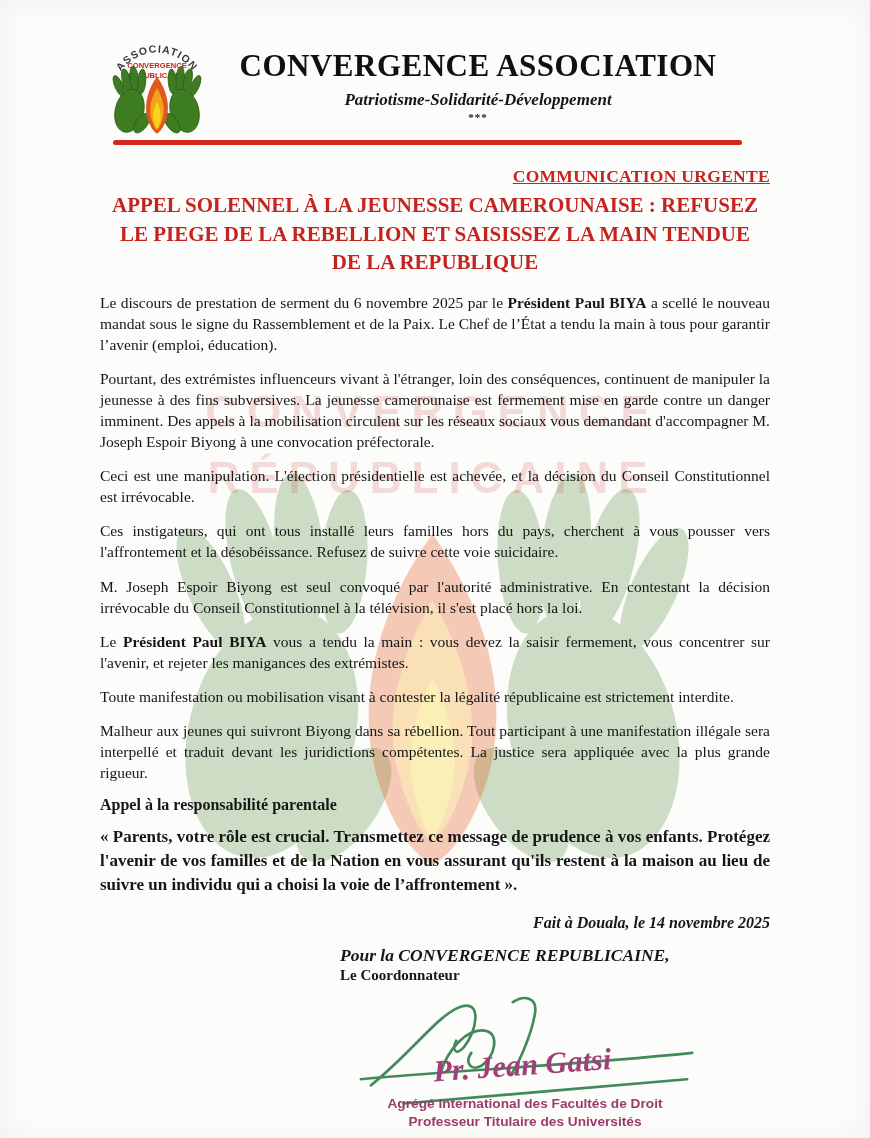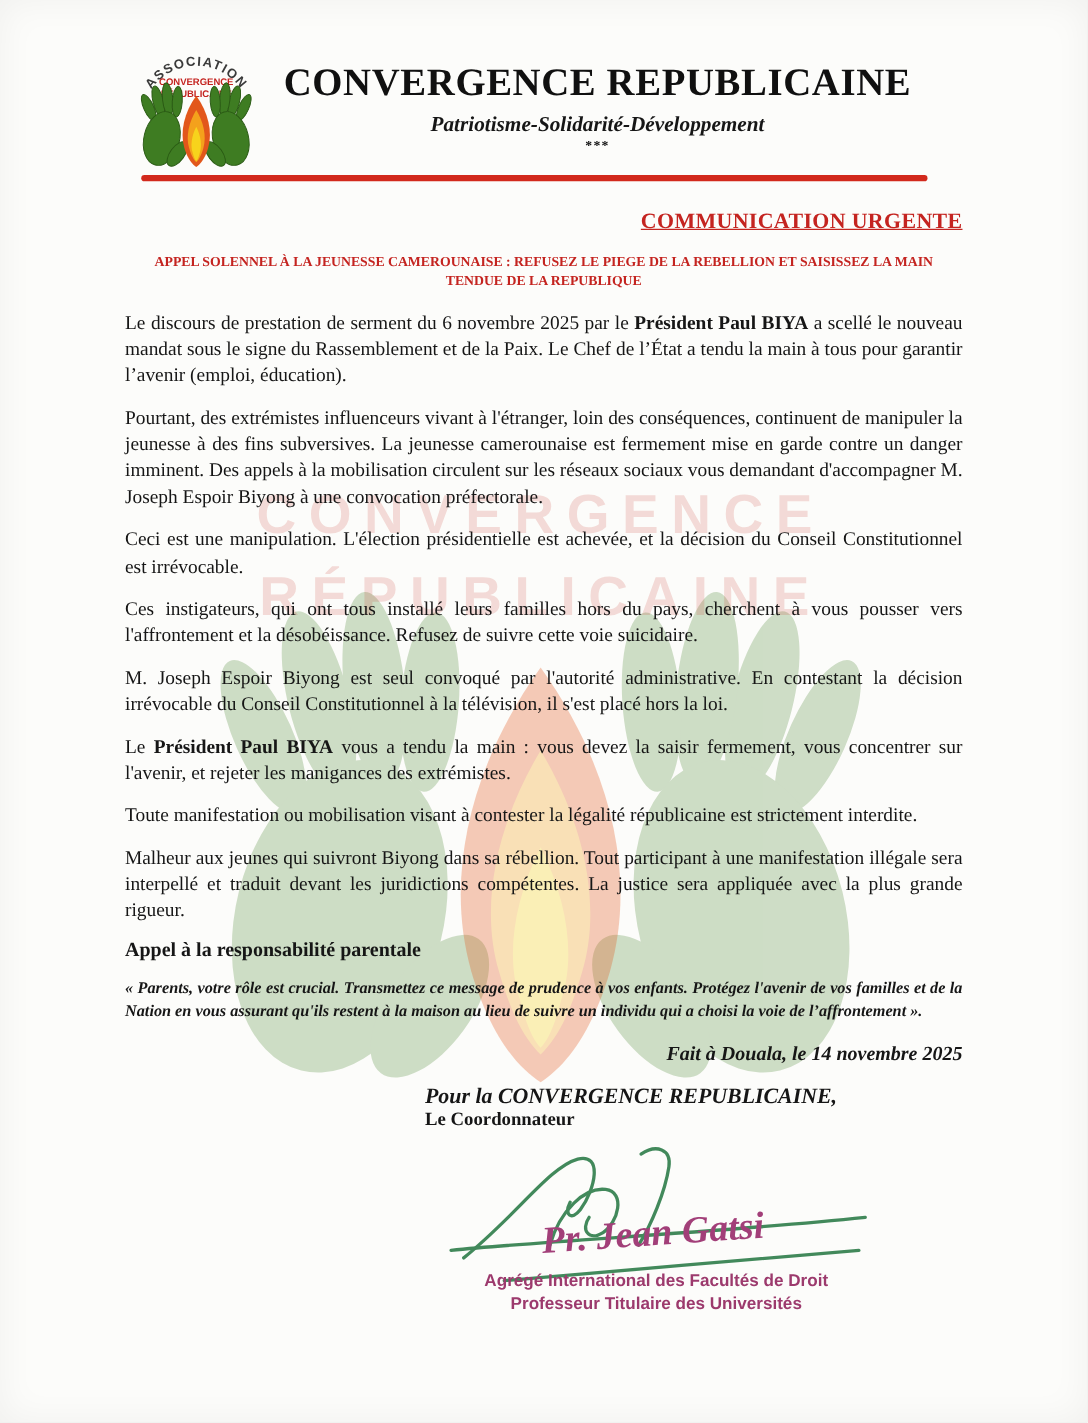--- a/index.html
+++ b/index.html
@@ -56,34 +56,34 @@
     margin:2px 128px 0 113px;
   }
   
   .content { position:relative; z-index:1; padding:0 100px; }
   .doc-type {
     margin-top:21px; text-align:right;
     color:#c42420; font-weight:bold; font-size:17.5px;
     text-decoration:underline; letter-spacing:0.3px;
   }
   .appeal {
-    margin:16px 8px 0 8px; text-align:center;
-    color:#c42420; font-weight:bold; font-size:11px; line-height:1.36;
+    margin:4px 8px 0 8px; text-align:center;
+    color:#c42420; font-weight:bold; font-size:21px; line-height:1.36;
   }
   .body-par {
     margin-top:13px; text-align:justify;
     font-size:15.5px; line-height:1.36;
   }
   .body-par:first-child { margin-top:15px; }
   .seg-bold { font-weight:bold; }
   .subhead { margin-top:13px; font-weight:bold; font-size:16px; }
   .quote {
     margin-top:11px; text-align:justify;
-    font-weight:bold; font-style:italic;
-    font-size:13px; line-height:1.4;
+    font-weight:bold; 
+    font-size:17px; line-height:1.4;
   }
   .date-line {
     margin-top:17px; text-align:right;
     font-weight:bold; font-style:italic; font-size:16px;
   }
   
   .sign-block {
     margin-left:auto; margin-top:13px;
     width:430px; text-align:left;
   }
@@ -159,21 +159,21 @@
         </g>
         <g>
           <path d="M55 56 C50 66 49 78 52 88 L56 92 C53 80 53 66 57 56 Z" fill="#2f7d1f"></path>
           <path d="M60 40 C70 54 74 70 70 84 C67 94 63 98 60 100 C57 98 53 94 50 84 C46 70 50 54 60 40 Z" fill="#e2571b"></path>
           <path d="M60 52 C66 62 69 74 66 84 C64 91 62 94 60 96 C58 94 56 91 54 84 C51 74 54 62 60 52 Z" fill="#f4a11c"></path>
           <path d="M60 66 C64 74 65 82 63 88 C62 92 61 94 60 95 C59 94 58 92 57 88 C55 82 56 74 60 66 Z" fill="#f7d31c"></path>
         </g>
       </svg>
     </div>
     <div class="header-text">
-      <div class="org-name">CONVERGENCE REPUBLICAINE</div>
+      <div class="org-name">CONVERGENCE ASSOCIATION</div>
       <div class="motto">Patriotisme-Solidarité-Développement</div>
       <div class="stars">***</div>
     </div>
   </div>
 
   <div class="red-rule"></div>
 
   <div class="content">
     <div class="doc-type">COMMUNICATION URGENTE</div>
     <div class="appeal">APPEL SOLENNEL À LA JEUNESSE CAMEROUNAISE : REFUSEZ LE PIEGE DE LA REBELLION ET SAISISSEZ LA MAIN TENDUE DE LA REPUBLIQUE</div>

